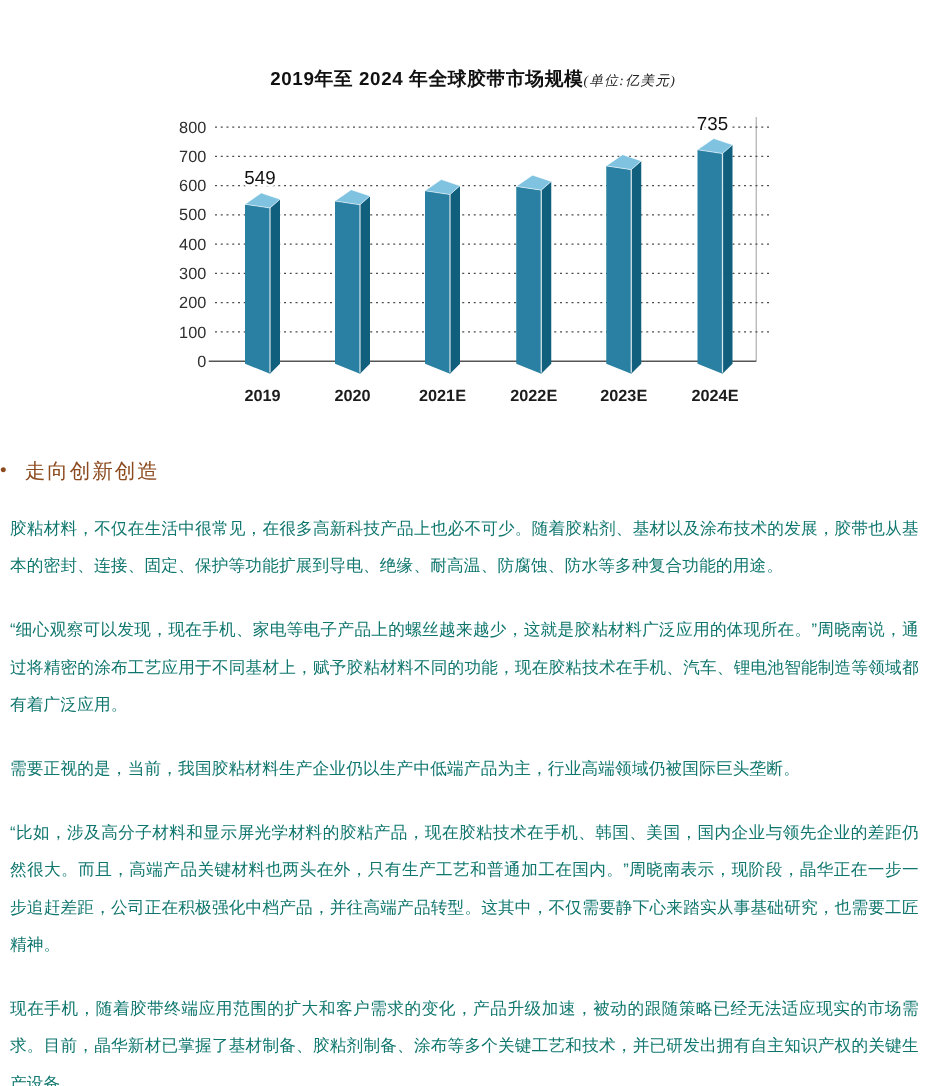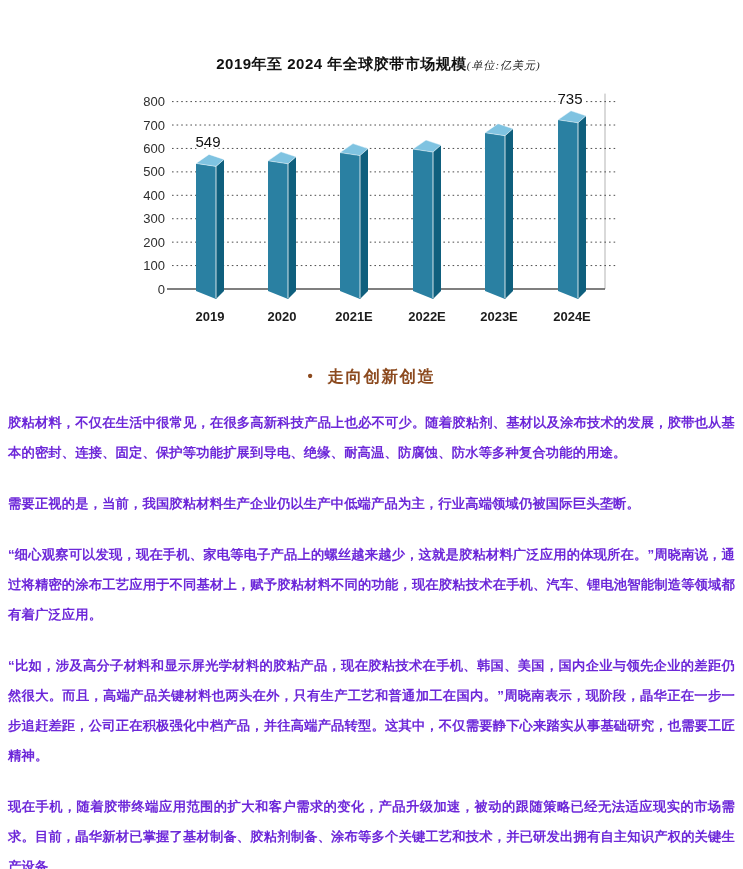--- a/index.html
+++ b/index.html
@@ -29,33 +29,33 @@
   }
   .chart-source{
     text-align:right;padding-right:12px;font-size:11px;color:#2e2e2e;line-height:16px;
   }
   .chart-source .src-label{
     font-family:"Liberation Serif","DejaVu Serif",serif;font-weight:700;font-size:10.5px;
   }
 
   
   .section-heading{
-    margin:37px 0 20px 0;text-align:center;
-    font-size:16.5px;font-weight:700;letter-spacing:1.5px;
+    margin:37px 0 20px 0;
+    font-size:16.5px;font-weight:400;letter-spacing:1.5px;
   }
   .section-heading .bullet{
     display:inline-block;margin-right:13px;font-size:15px;vertical-align:1px;
   }
 
   
   .article{padding:0 8px;}
   .article p{
     margin:0 0 21px 0;
     font-size:13.3px;line-height:30px;letter-spacing:.15px;
-    color:#6d28d9;text-align:justify;font-weight:bold;
+    color:#0f766e;text-align:justify;
   }
 </style>
 </head>
 <body>
 
 <div class="page">
 
   <figure class="chart">
     <div class="chart-title">
       <span>2019年至 2024 年全球胶带市场规模</span><span class="unit">(单位:亿美元)</span>
@@ -126,20 +126,20 @@
         <text x="445" y="24.826249999999987" text-anchor="middle" class="vlab">735</text>
       </svg>
   </figure>
 
   <h2 class="section-heading" style="color: rgb(140, 74, 31);">
     <span class="bullet">•</span><span>走向创新创造</span>
   </h2>
 
   <div class="article">
     <p>胶粘材料，不仅在生活中很常见，在很多高新科技产品上也必不可少。随着胶粘剂、基材以及涂布技术的发展，胶带也从基本的密封、连接、固定、保护等功能扩展到导电、绝缘、耐高温、防腐蚀、防水等多种复合功能的用途。</p>
+    <p>“细心观察可以发现，现在手机、家电等电子产品上的螺丝越来越少，这就是胶粘材料广泛应用的体现所在。”周晓南说，通过将精密的涂布工艺应用于不同基材上，赋予胶粘材料不同的功能，现在胶粘技术在手机、汽车、锂电池智能制造等领域都有着广泛应用。</p>
     <p>需要正视的是，当前，我国胶粘材料生产企业仍以生产中低端产品为主，行业高端领域仍被国际巨头垄断。</p>
-    <p>“细心观察可以发现，现在手机、家电等电子产品上的螺丝越来越少，这就是胶粘材料广泛应用的体现所在。”周晓南说，通过将精密的涂布工艺应用于不同基材上，赋予胶粘材料不同的功能，现在胶粘技术在手机、汽车、锂电池智能制造等领域都有着广泛应用。</p>
     <p>“比如，涉及高分子材料和显示屏光学材料的胶粘产品，现在胶粘技术在手机、韩国、美国，国内企业与领先企业的差距仍然很大。而且，高端产品关键材料也两头在外，只有生产工艺和普通加工在国内。”周晓南表示，现阶段，晶华正在一步一步追赶差距，公司正在积极强化中档产品，并往高端产品转型。这其中，不仅需要静下心来踏实从事基础研究，也需要工匠精神。</p>
     <p>现在手机，随着胶带终端应用范围的扩大和客户需求的变化，产品升级加速，被动的跟随策略已经无法适应现实的市场需求。目前，晶华新材已掌握了基材制备、胶粘剂制备、涂布等多个关键工艺和技术，并已研发出拥有自主知识产权的关键生产设备。</p>
 
   </div>
 
 </div>
 
 </body></html>

